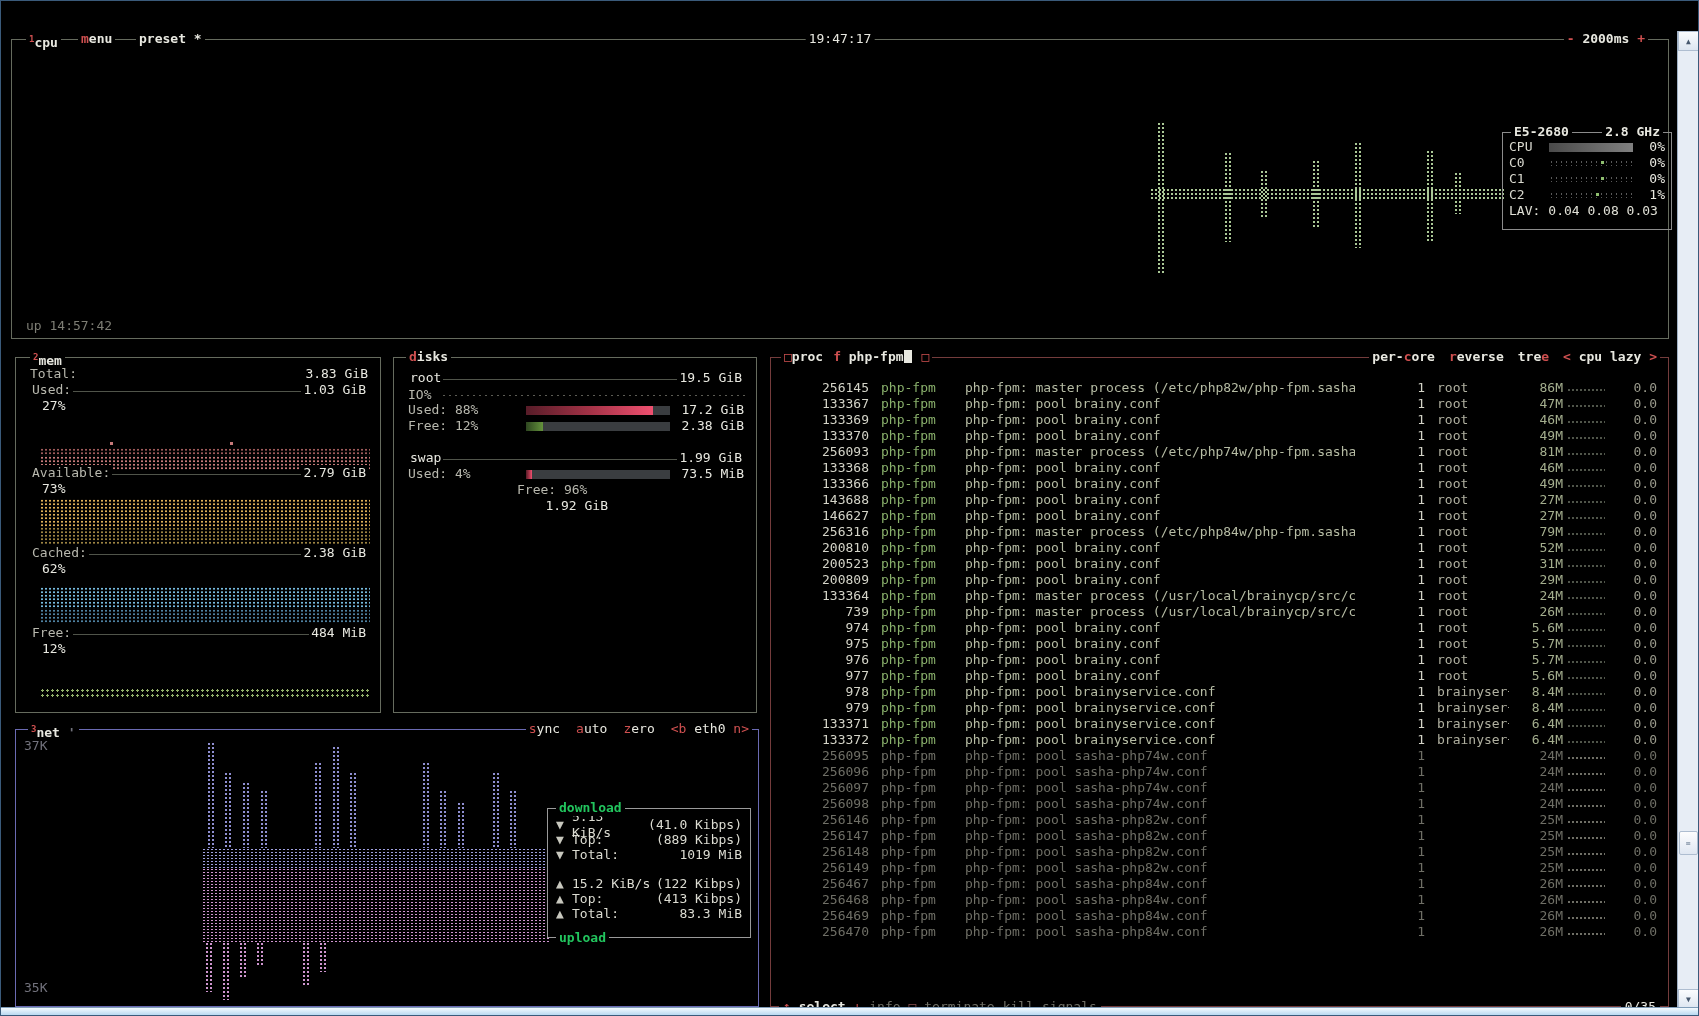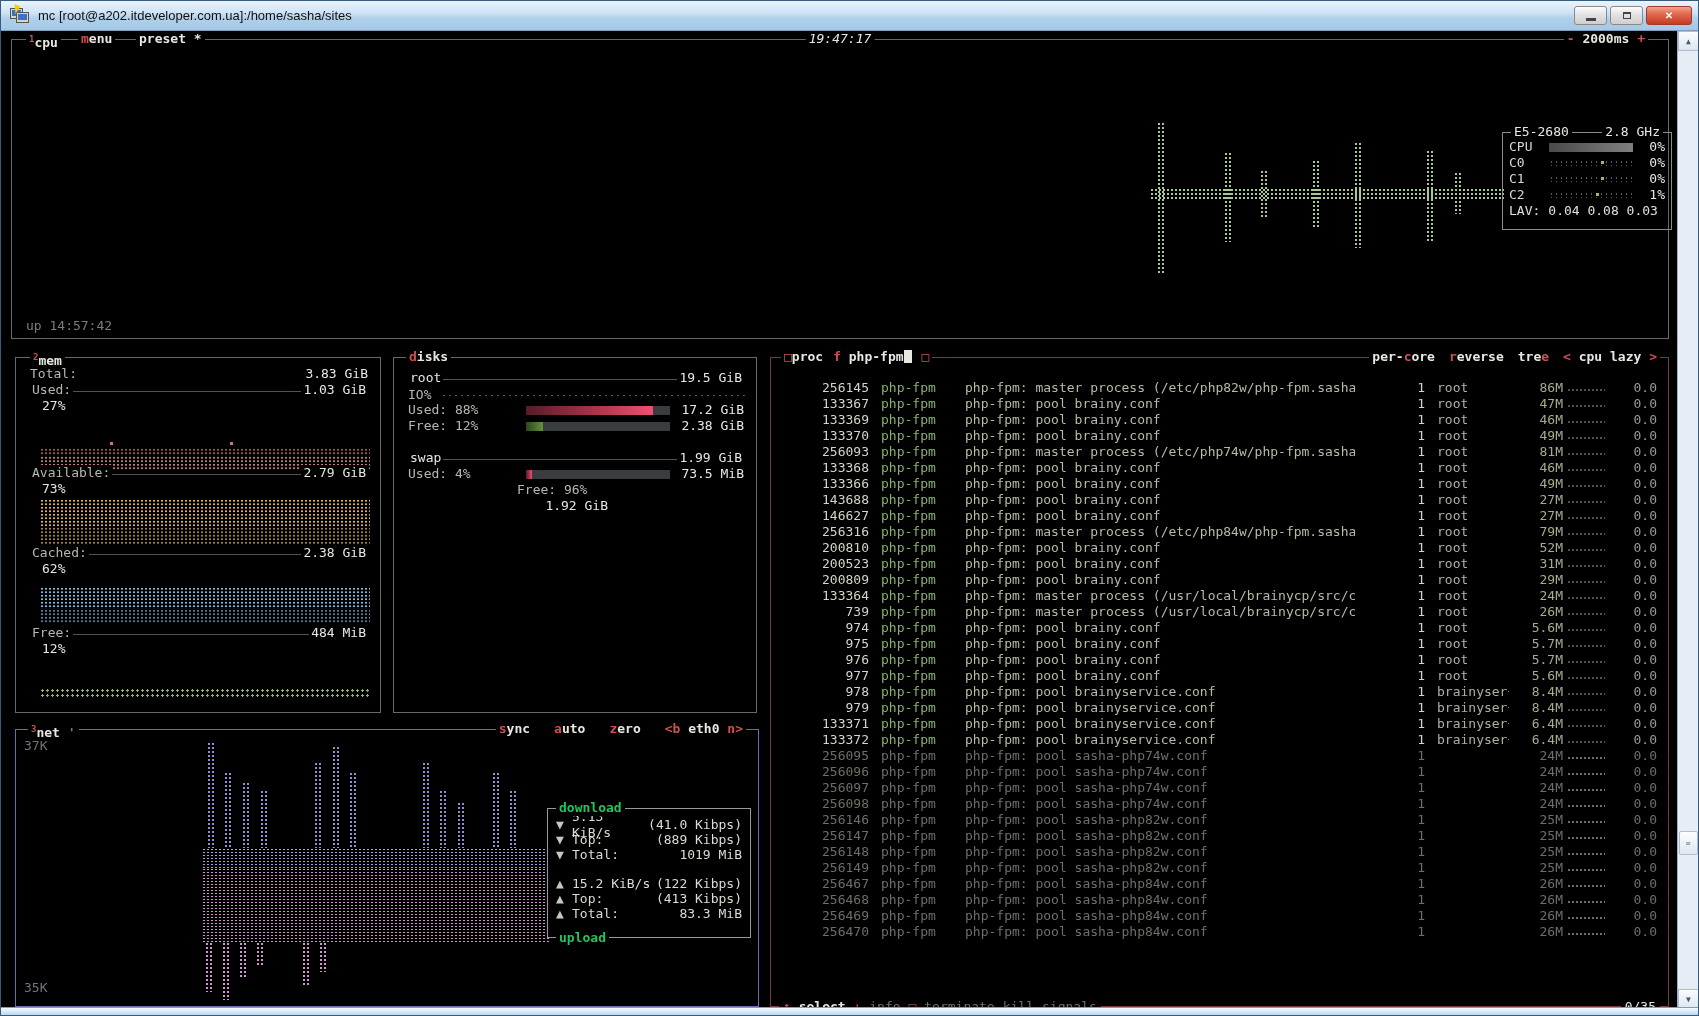--- a/index.html
+++ b/index.html
@@ -37,28 +37,28 @@
   .dim { color:#6f6f66 !important; }
   .dim * { color:#6f6f66 !important; }
   .white { color:#e8e8e0; }
   .grey { color:#b8b8ae; }
 
   .dots { position:absolute; background-image:radial-gradient(currentColor 0.9px, transparent 1.15px); background-size:4px 4px; }
   .dense { background-size:4px 3px; }
 
   
   #box-cpu { left:4px; top:8px; width:1658px; height:300px; }
-  #cpu-clock { left:50%; transform:translateX(-50%); font-weight:normal;font-style:italic; }
+  #cpu-clock { left:50%; transform:translateX(-50%); font-weight:normal; }
   #cpu-interval { right:20px; }
   #cpu-uptime { position:absolute; left:14px; bottom:4px; color:#7d7d74; }
   .spike { width:7px; color:#aac896; }
   #cpu-hline { color:#aac896; }
 
   #cpu-info { position:absolute; left:1490px; top:92px; width:170px; height:98px; border:1px solid #8c8c8c; }
-  #cpu-info .boxlabel { font-weight:normal; }
+  #cpu-info .boxlabel { font-weight:bold; }
   .cpurow { display:flex; height:16px; padding:0 6px; align-items:center; }
   .cpurow .ml { width:40px; color:#d8d8ce; }
   .cpurow .meter { flex:1; height:9px; background:linear-gradient(90deg,#4a4a4a,#808080); margin-right:6px; }
   .cpurow .dotmeter { flex:1; height:6px; margin-right:6px; position:relative; color:#5a5a5a;
      background-image:radial-gradient(currentColor 0.9px, transparent 1.15px); background-size:5px 4px; }
   .cpurow .tick { position:absolute; width:3px; height:3px; background:#8fbf6f; top:1px; left:62%; }
   .cpurow .mv { width:26px; text-align:right; color:#e8e8e0; }
   .lavrow { display:flex; padding:0 6px; gap:8px; color:#e0e0d6; }
 
   
@@ -81,21 +81,21 @@
   .diskbar-row .fill { position:absolute; left:0; top:0; bottom:0; }
   .fill.red { background:linear-gradient(90deg,#571c28,#a33246,#ef5070); }
   .fill.green { background:linear-gradient(90deg,#2e4620,#64923c); }
   .fill.lime { background:linear-gradient(90deg,#3c5522,#84a83c,#d6ee78); }
   .diskbar-row .dv { width:64px; text-align:right; }
   #io-row { position:absolute; left:14px; right:10px; height:16px; display:flex; align-items:center; }
   #io-dots { flex:1; height:5px; margin-left:10px; color:#5c5c54; background-image:radial-gradient(currentColor 0.9px, transparent 1.15px); background-size:6px 5px; }
 
   
   #box-net { left:8px; top:698px; width:744px; height:278px; border-color:#6a6ab2; }
-  #net-toggles { position:absolute; top:-9px; right:12px; background:#000; padding:0 3px; display:flex; gap:24px; font-weight:bold; color:#e8e8e0; }
+  #net-toggles { position:absolute; top:-9px; right:6px; background:#000; padding:0 3px; display:flex; gap:16px; font-weight:normal; color:#e8e8e0; }
   .netscale { position:absolute; left:8px; color:#72727c; }
   .ncol { width:7px; }
   .blue { color:#8f8fd2; }
   .pink { color:#cf95cf; }
   #net-info { position:absolute; left:531px; top:78px; width:204px; height:130px; border:1px solid #9a9a9a; background:#000; }
   #net-info .boxlabel { font-weight:bold; color:#22c55e; }
   .netrow { display:flex; height:15px; padding:0 8px; align-items:center; color:#dcdcd2; }
   .netrow .arr { width:16px; color:#c8c8be; }
   .netrow .nl { flex:1; }
   .netrow .nv { text-align:right; }
@@ -135,41 +135,20 @@
   #sb-down { bottom:0; }
   #sb-thumb { position:absolute; left:1px; top:800px; width:19px; height:24px; background:linear-gradient(#fdfdfe,#dfe7f2); border:1px solid #aebdd0; border-radius:2px; display:flex; align-items:center; justify-content:center; font-size:8px; color:#8494a8; }
 
   #bottom-strip { position:absolute; left:0; bottom:0; width:1699px; height:8px; background:linear-gradient(#f4fafe,#b9d9f1); border-top:1px solid #7f9db9; }
 </style>
 </head>
 <body>
 
 <div id="window">
 
-  <div id="titlebar">
-    <div id="title-icon">
-      <div class="mon m1">
-          <div class="scr"></div>
-        </div>
-      <div class="mon m2">
-          <div class="scr"></div>
-        </div>
-      <div class="bolt"></div>
-    </div>
-    <span id="title-text">mc [root@a202.itdeveloper.com.ua]:/home/sasha/sites</span>
-    <div id="win-buttons">
-      <div class="winbtn">
-          <div class="mindash"></div>
-        </div>
-      <div class="winbtn">
-          <div class="sq"></div>
-        </div>
-      <div class="winbtn close">✕</div>
-    </div>
-  </div>
 
   <div id="term">
 
     <div class="tbox" id="box-cpu">
       <span class="boxlabel" style="left:14px;"><sup class="idx">1</sup><span>cpu</span></span>
       <span class="boxlabel hotfirst" style="left:66px;">menu</span>
       <span class="boxlabel" style="left:124px;"><span class="hotfirst">preset</span> <span>*</span></span>
       <span class="boxlabel" id="cpu-clock">19:47:17</span>
       <span class="boxlabel" id="cpu-interval"><span class="hot">-</span> <span>2000ms</span> <span class="hot">+</span></span>
 

